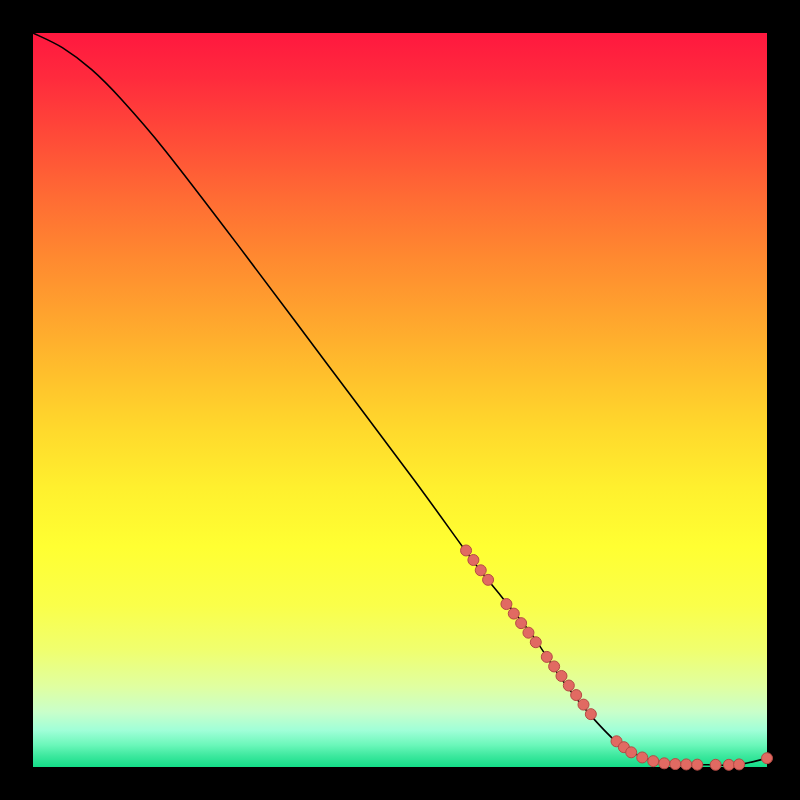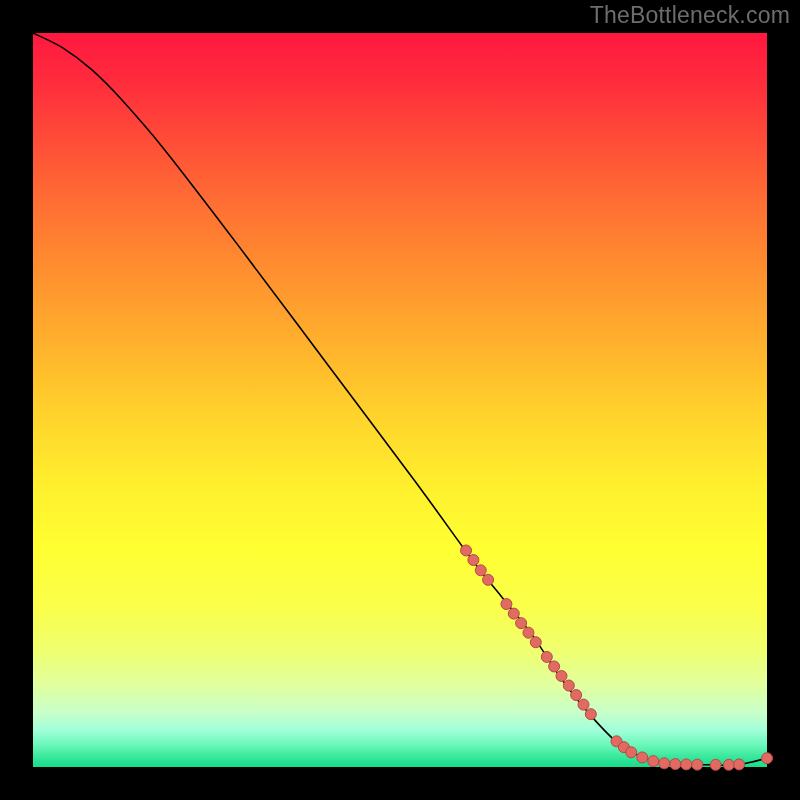--- a/index.html
+++ b/index.html
@@ -60,21 +60,20 @@
     top: 0;
     width: 734px;
     height: 734px;
     overflow: visible;
   }
 </style>
 </head>
 <body>
 
 <div class="container">
-  <div class="watermark">TheBottleneck.com</div>
   <div class="plot-area">
     <svg class="curve" viewBox="0 0 734 734" preserveAspectRatio="none">
       <path id="line-path" fill="none" stroke="#000000" stroke-width="1.6" d="M 0,0 C 4.8933333333333335,2.4466666666666774 19.57333333333333,8.56333333333339 29.36,14.680000000000064 C 39.14666666666667,20.796666666666738 48.93333333333333,28.136666666666734 58.72,36.700000000000045 C 68.50666666666666,45.26333333333336 75.84666666666666,52.603333333333275 88.08,66.05999999999995 C 100.31333333333333,79.51666666666661 112.54666666666667,92.97333333333337 132.12,117.44000000000005 C 151.69333333333333,141.90666666666672 178.60666666666668,177.38333333333335 205.52,212.86 C 232.43333333333334,248.33666666666667 264.24,291.1533333333333 293.6,330.29999999999995 C 322.96000000000004,369.4466666666666 357.21333333333337,414.71 381.68,447.74 C 406.14666666666665,480.77000000000004 425.71999999999997,508.9066666666667 440.4,528.48 C 455.08,548.0533333333334 459.9733333333333,552.9466666666667 469.76,565.1800000000001 C 479.5466666666667,577.4133333333334 489.33333333333337,588.4233333333334 499.12000000000006,601.88 C 508.90666666666675,615.3366666666666 518.6933333333334,632.4633333333333 528.48,645.92 C 538.2666666666667,659.3766666666667 548.0533333333334,671.61 557.84,682.62 C 567.6266666666667,693.63 577.4133333333334,704.64 587.2,711.98 C 596.9866666666667,719.32 606.7733333333333,723.4793333333333 616.56,726.66 C 626.3466666666666,729.8406666666666 636.1333333333333,730.2076666666667 645.92,731.064 C 655.7066666666666,731.9203333333332 665.4933333333333,731.6756666666666 675.28,731.798 C 685.0666666666666,731.9203333333334 694.8533333333334,732.899 704.64,731.798 C 714.4266666666666,730.697 729.1066666666667,726.293 734,725.192"></path>
       <g id="markers">
           <circle cx="433.06" cy="517.47" r="5.5" fill="#e16a62" stroke="#b54a44" stroke-width="1"></circle>
           <circle cx="440.4" cy="527.0120000000001" r="5.5" fill="#e16a62" stroke="#b54a44" stroke-width="1"></circle>
           <circle cx="447.74" cy="537.288" r="5.5" fill="#e16a62" stroke="#b54a44" stroke-width="1"></circle>
           <circle cx="455.08" cy="546.8299999999999" r="5.5" fill="#e16a62" stroke="#b54a44" stroke-width="1"></circle>
           <circle cx="473.43" cy="571.052" r="5.5" fill="#e16a62" stroke="#b54a44" stroke-width="1"></circle>
           <circle cx="480.77000000000004" cy="580.594" r="5.5" fill="#e16a62" stroke="#b54a44" stroke-width="1"></circle>

